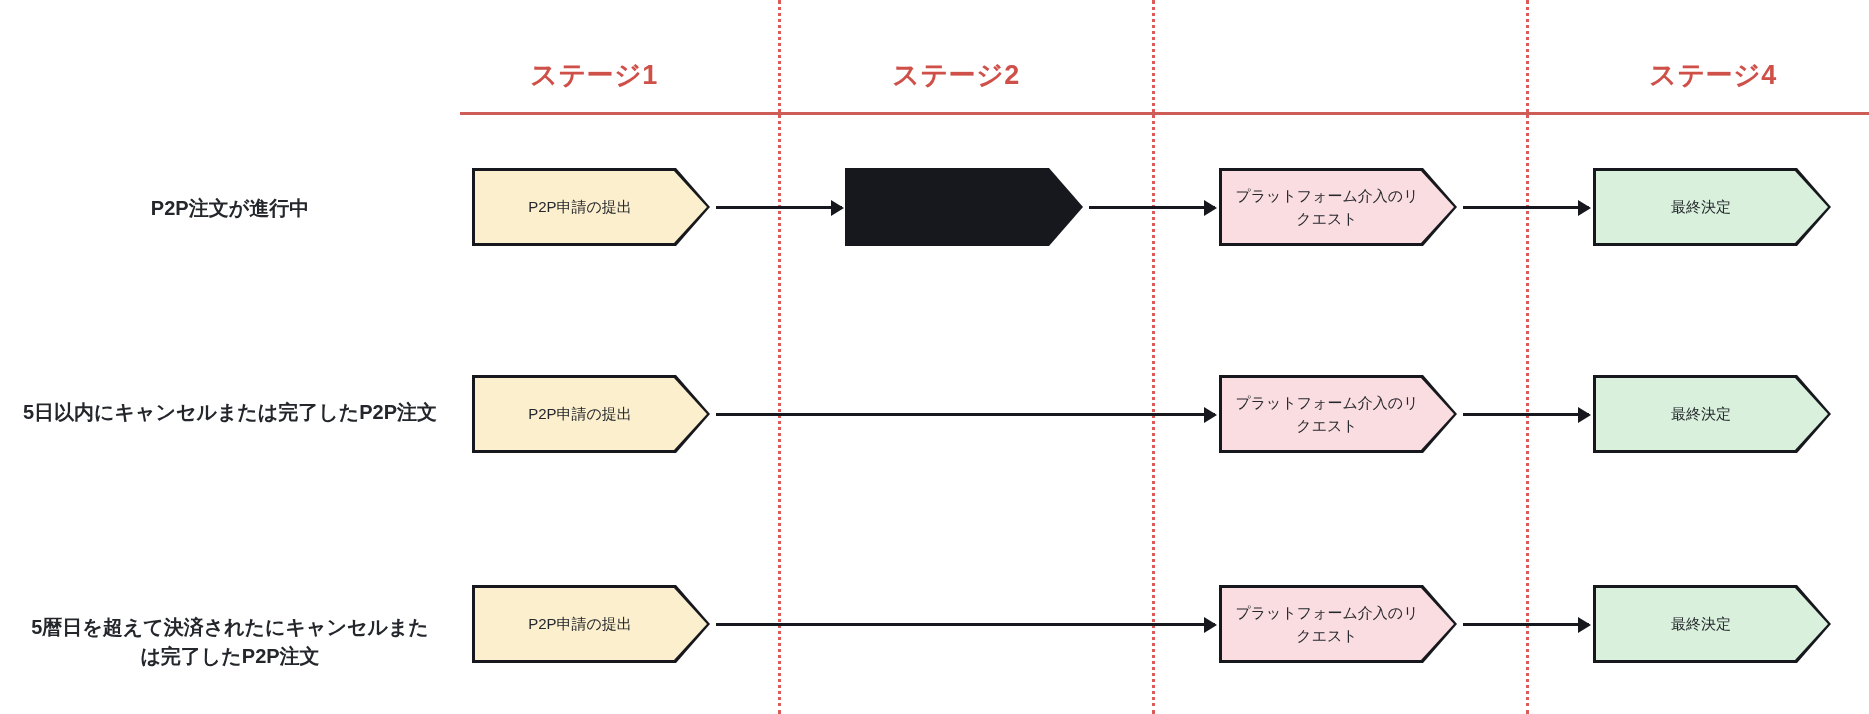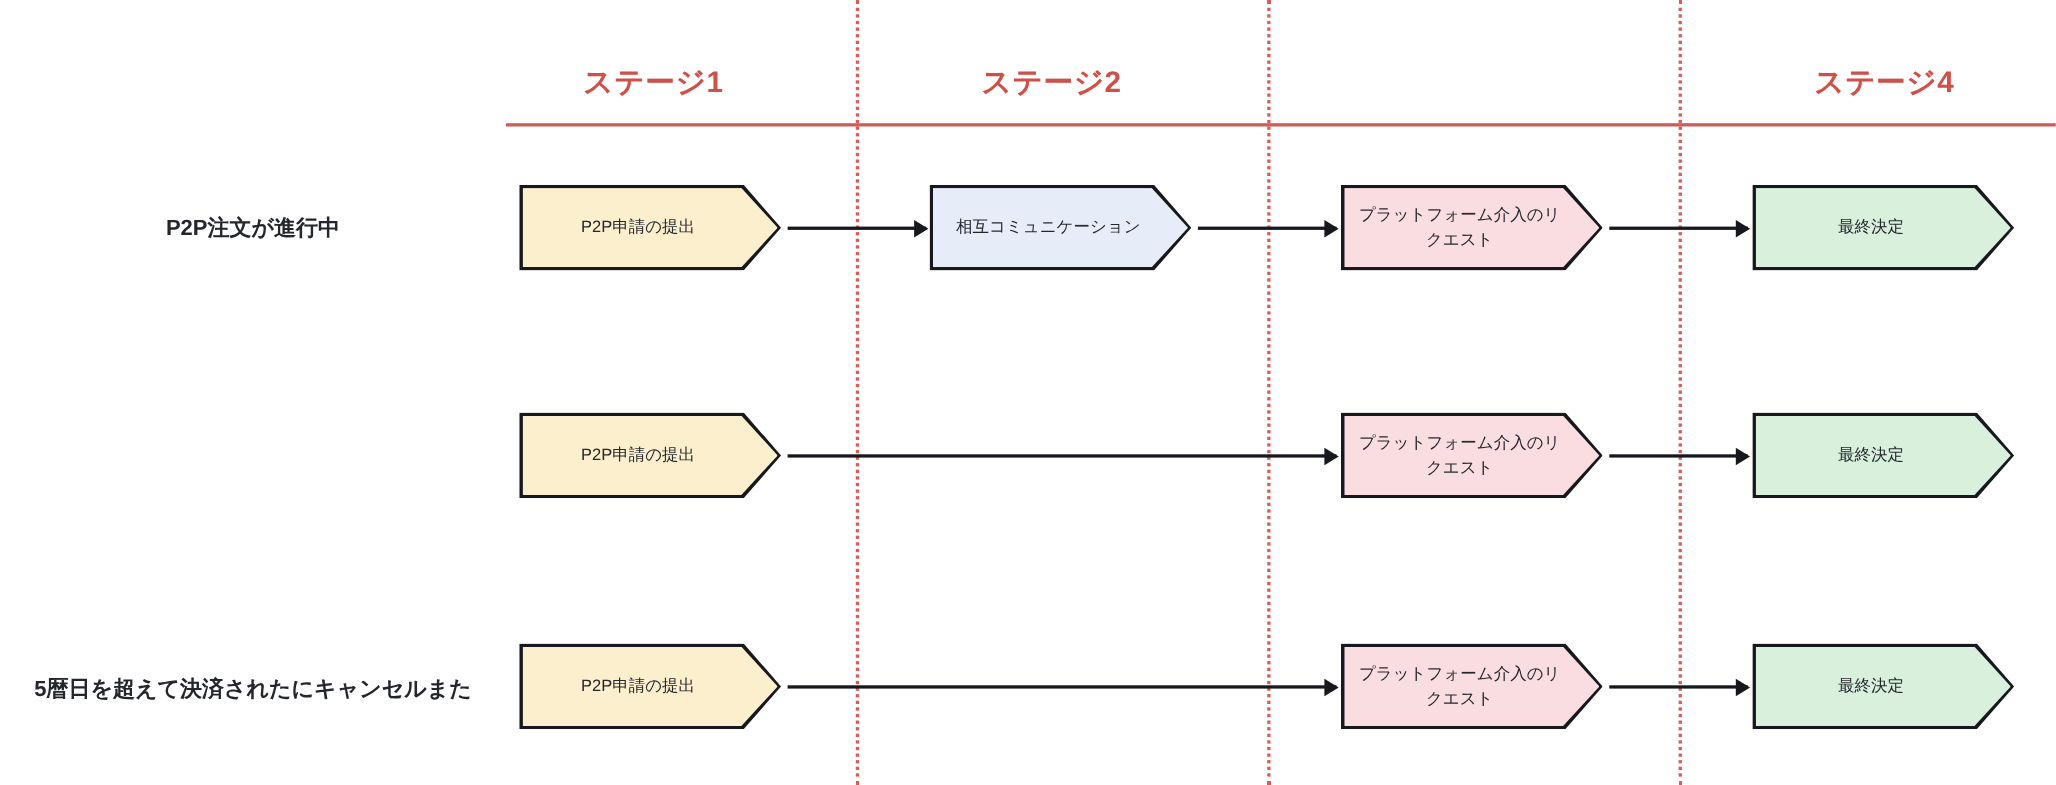--- a/index.html
+++ b/index.html
@@ -139,43 +139,41 @@
     <div class="chev-border"></div>
     <div class="chev-fill" style="background:#fcefcd;">
       <div class="chev-text">P2P申請の提出</div>
     </div>
   </div>
 
   <div class="arrow" style="left:716px; top:206px; width:126px;"></div>
 
   <div class="chev-wrap" style="left:845px; top:168px; width:238px;">
     <div class="chev-border"></div>
-    <div class="chev-fill" style="background:#e7edf8;">
-      <div class="chev-text">相互コミュニケーション</div>
-    </div>
   </div>
 
   <div class="arrow" style="left:1089px; top:206px; width:126px;"></div>
 
   <div class="chev-wrap" style="left:1219px; top:168px; width:238px;">
     <div class="chev-border"></div>
     <div class="chev-fill" style="background:#fadde1;">
       <div class="chev-text">プラットフォーム介入のリクエスト</div>
     </div>
   </div>
 
   <div class="arrow" style="left:1463px; top:206px; width:126px;"></div>
 
   <div class="chev-wrap" style="left:1593px; top:168px; width:238px;">
     <div class="chev-border"></div>
     <div class="chev-fill" style="background:#d9f0dd;">
       <div class="chev-text">最終決定</div>
     </div>
   </div>
 
+  <div class="row-label" style="top:398px;">5日以内にキャンセルまたは完了したP2P注文</div>
 
   <div class="chev-wrap" style="left:472px; top:375px; width:238px;">
     <div class="chev-border"></div>
     <div class="chev-fill" style="background:#fcefcd;">
       <div class="chev-text">P2P申請の提出</div>
     </div>
   </div>
 
   <div class="arrow" style="left:716px; top:413px; width:499px;"></div>
 
@@ -190,20 +188,21 @@
 
   <div class="chev-wrap" style="left:1593px; top:375px; width:238px;">
     <div class="chev-border"></div>
     <div class="chev-fill" style="background:#d9f0dd;">
       <div class="chev-text">最終決定</div>
     </div>
   </div>
 
   <div class="row-label" style="top:613px;">
     <div>5暦日を超えて決済されたにキャンセルまた</div>
+    <div>は完了したP2P注文</div>
   </div>
 
   <div class="chev-wrap" style="left:472px; top:585px; width:238px;">
     <div class="chev-border"></div>
     <div class="chev-fill" style="background:#fcefcd;">
       <div class="chev-text">P2P申請の提出</div>
     </div>
   </div>
 
   <div class="arrow" style="left:716px; top:623px; width:499px;"></div>

